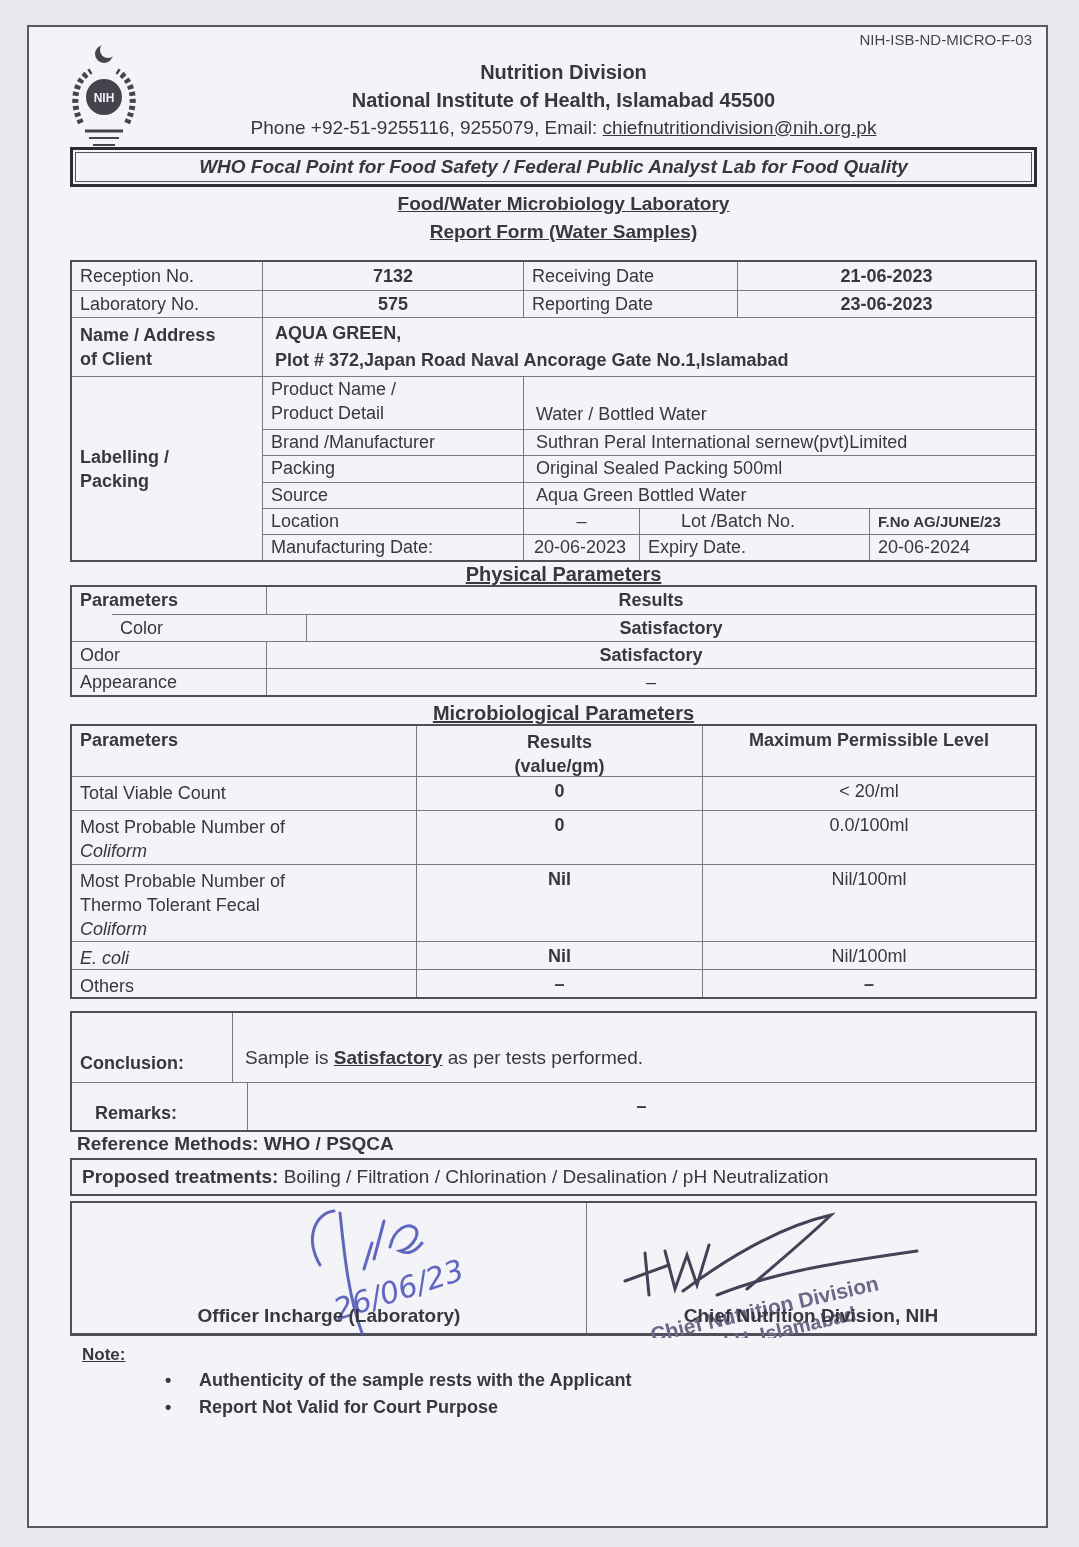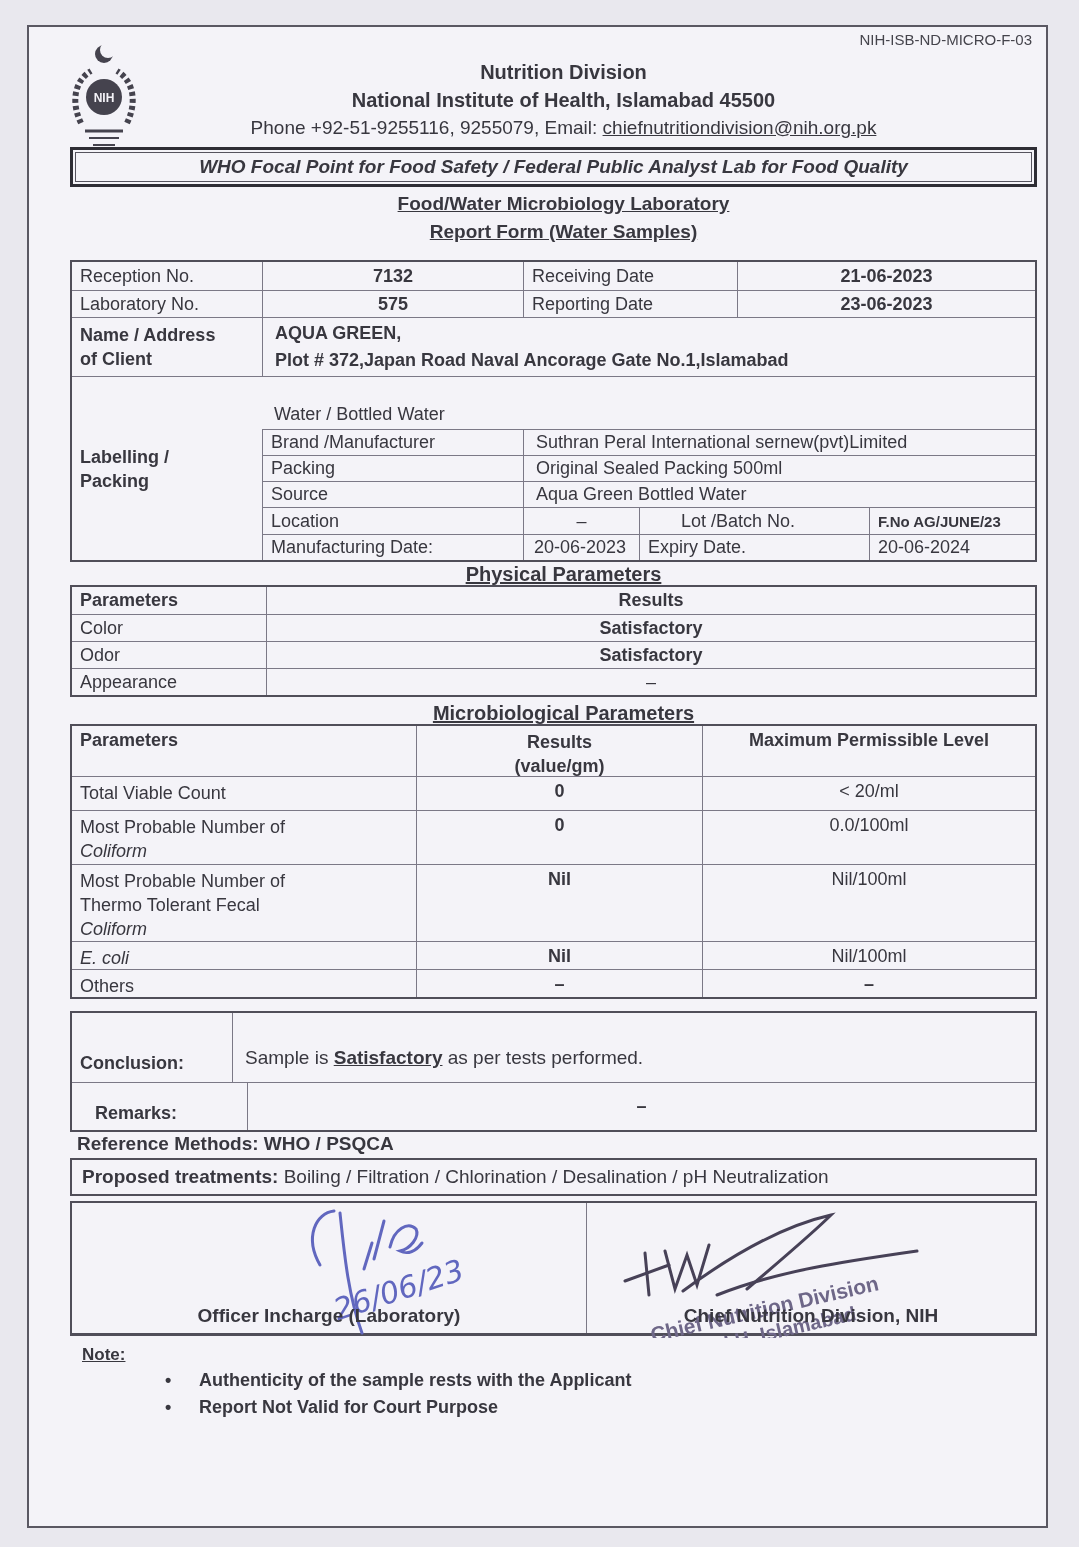--- a/index.html
+++ b/index.html
@@ -104,20 +104,24 @@
         <span style="line-height:27px;">Plot # 372,Japan Road Naval Ancorage Gate No.1,Islamabad</span>
       </div>
     </div>
     <div class="row" style="height:184px;">
       <div class="c b lineblk" style="width:190px;">
         <span>Labelling /</span>
           <span>Packing</span>
       </div>
       <div style="flex:1;display:flex;flex-direction:column;">
         <div class="row" style="height:52px;border-top:none;">
+          <div class="c lineblk botal" style="width:261px;border-left:1px solid var(--border);">
+            <span>Product Name /</span>
+              <span>Product Detail</span>
+          </div>
           <div class="c botal" style="flex:1;padding-left:12px;">Water / Bottled Water</div>
         </div>
         <div class="row" style="height:26px;">
           <div class="c" style="width:261px;border-left:1px solid var(--border);">Brand /Manufacturer</div>
           <div class="c" style="flex:1;padding-left:12px;">Suthran Peral International sernew(pvt)Limited</div>
         </div>
         <div class="row" style="height:27px;">
           <div class="c" style="width:261px;border-left:1px solid var(--border);">Packing</div>
           <div class="c" style="flex:1;padding-left:12px;">Original Sealed Packing 500ml</div>
         </div>
@@ -141,21 +145,21 @@
     </div>
   </div>
 
   <div class="abs sec-title" style="top:536px;"><span class="u">Physical Parameters</span></div>
 
   <div class="abs tbl" style="top:558px;">
     <div class="row" style="height:27px;">
       <div class="c b" style="width:194px;">Parameters</div>
       <div class="c center b" style="flex:1;">Results</div>
     </div>
-    <div class="row" style="height:27px;">
+    <div class="row" style="height:27px;margin-left:40px;">
       <div class="c" style="width:194px;">Color</div>
       <div class="c center b" style="flex:1;">Satisfactory</div>
     </div>
     <div class="row" style="height:27px;">
       <div class="c" style="width:194px;">Odor</div>
       <div class="c center b" style="flex:1;">Satisfactory</div>
     </div>
     <div class="row" style="height:27px;">
       <div class="c" style="width:194px;">Appearance</div>
       <div class="c center" style="flex:1;">–</div>

